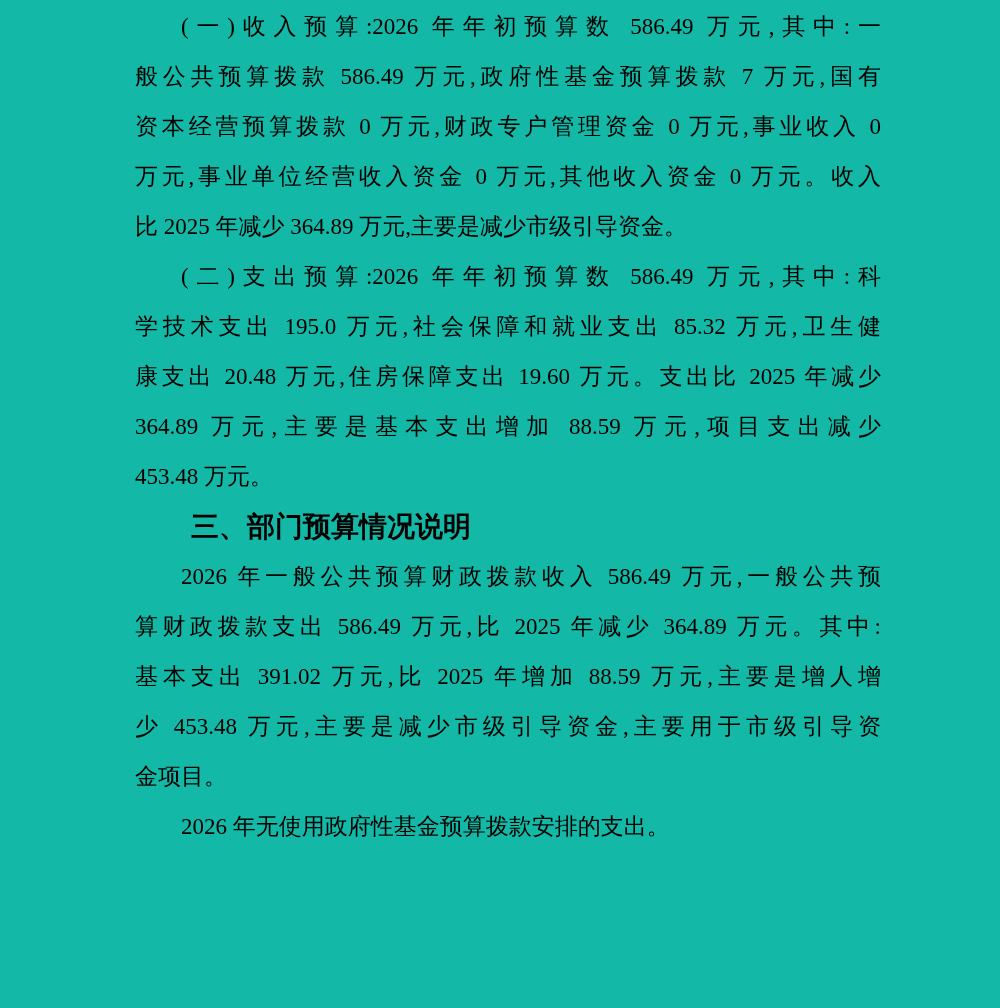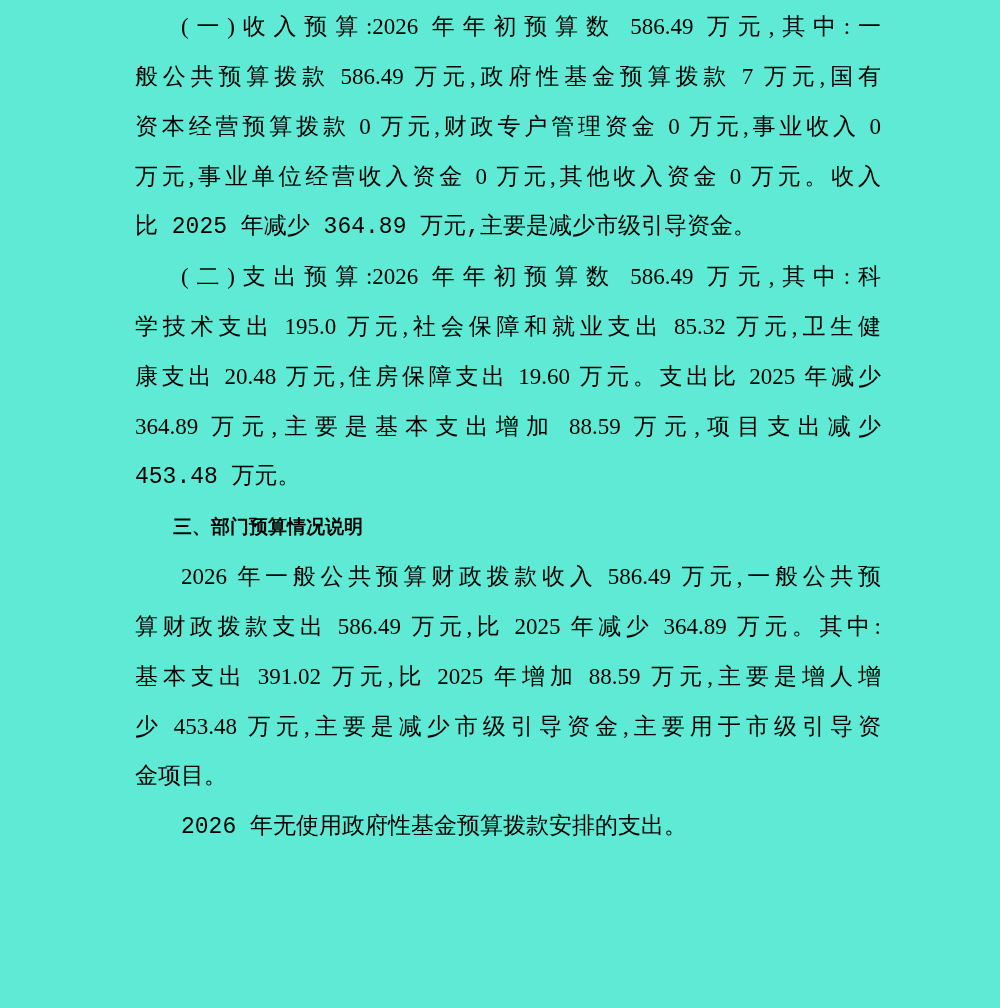--- a/index.html
+++ b/index.html
@@ -10,21 +10,21 @@
   body {
     width: 1000px;
     height: 1008px;
     overflow: hidden;
     color: #000000;
   }
   .page {
     position: relative;
     width: 1000px;
     height: 1008px;
-    background: #5eead4;
+    background: #14b8a6;
   }
   .doc {
     position: absolute;
     left: 135px;
     top: 2px;
     width: 746px;
   }
   .para {
     margin: 0;
     padding: 0;
@@ -39,26 +39,25 @@
     text-align: justify;
     text-align-last: justify;
     overflow: visible;
   }
   .line.first {
     text-indent: 2em;
   }
   .line.plast {
     text-align: left;
     text-align-last: left;
-    font-family: Liberation Mono, monospace;
   }
   .para.heading .line {
     font-family: "Liberation Sans", "DejaVu Sans", sans-serif;
     font-weight: 700;
-    font-size: 19px;
+    font-size: 28px;
     text-align: left;
     text-align-last: left;
   }
 </style>
 </head>
 <body>
 
 <div class="page">
   <div class="doc">
 

